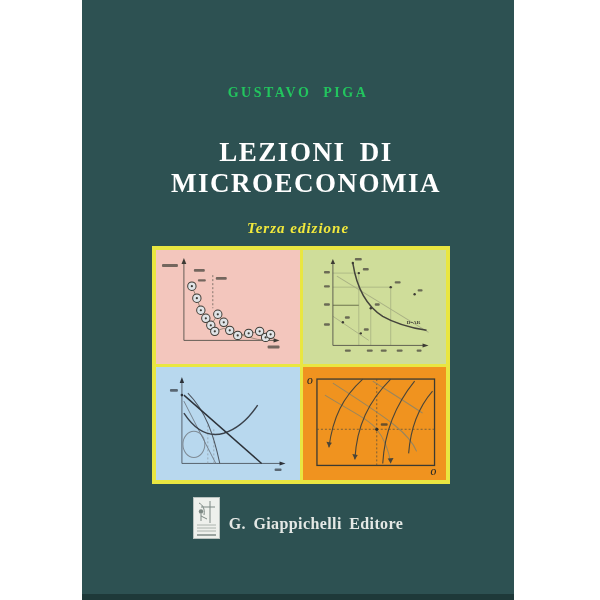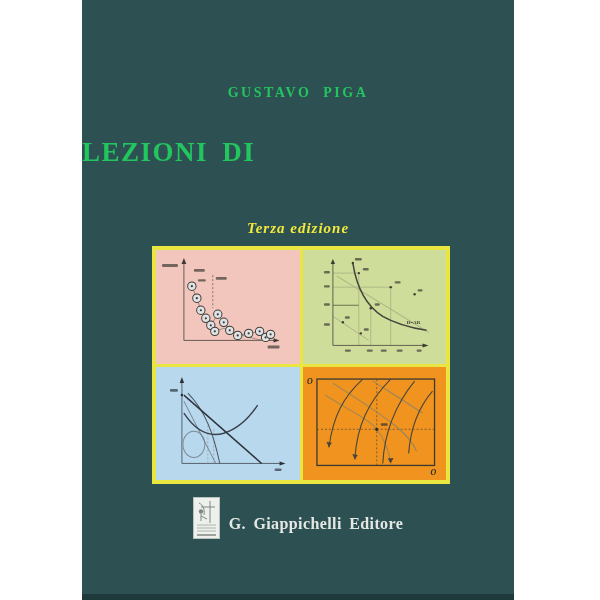--- a/index.html
+++ b/index.html
@@ -15,22 +15,22 @@
     position:absolute; left:0; bottom:0; width:100%; height:6px;
     background:rgba(8,22,21,0.40);
   }
   .author {
     position:absolute; top:57px; left:0; width:100%; text-align:center;
     color:#22c55e; font-size:14px; font-weight:bold; letter-spacing:2.5px;
     word-spacing:6px;
     margin-top:28px;
   }
   .title {
-    position:absolute; top:137px; left:0; width:100%; text-align:left;
-    color:#22c55e; font-size:27px; font-weight:bold; letter-spacing:1.5px;
+    position:absolute; top:137px; left:8px; width:100%; text-align:center;
+    color:#ffffff; font-size:27px; font-weight:bold; letter-spacing:1.5px;
     line-height:31px; word-spacing:6px;
   }
   .edition {
     position:absolute; top:220px; left:0; width:100%; text-align:center;
     color:#f2e93c; font-size:15px; font-style:italic; font-weight:bold;
     letter-spacing:1px;
   }
   .chart-grid {
     position:absolute; left:70px; top:246px; width:298px; height:238px;
     background:#e9e641; box-sizing:border-box; padding:4px;
@@ -70,20 +70,21 @@
 </head>
 <body>
 
 <div class="page">
   <div class="cover">
 
     <div class="author">GUSTAVO PIGA</div>
 
     <div class="title">
       <div>LEZIONI DI</div>
+      <div>MICROECONOMIA</div>
     </div>
 
     <div class="edition">Terza edizione</div>
 
     <div class="chart-grid">
 
       <div class="panel panel-pink">
         <svg viewBox="0 0 144 113" preserveAspectRatio="none">
           <g stroke="#55514a" stroke-width="0.9" fill="none">
             <line x1="28" y1="90" x2="28" y2="13"></line>

